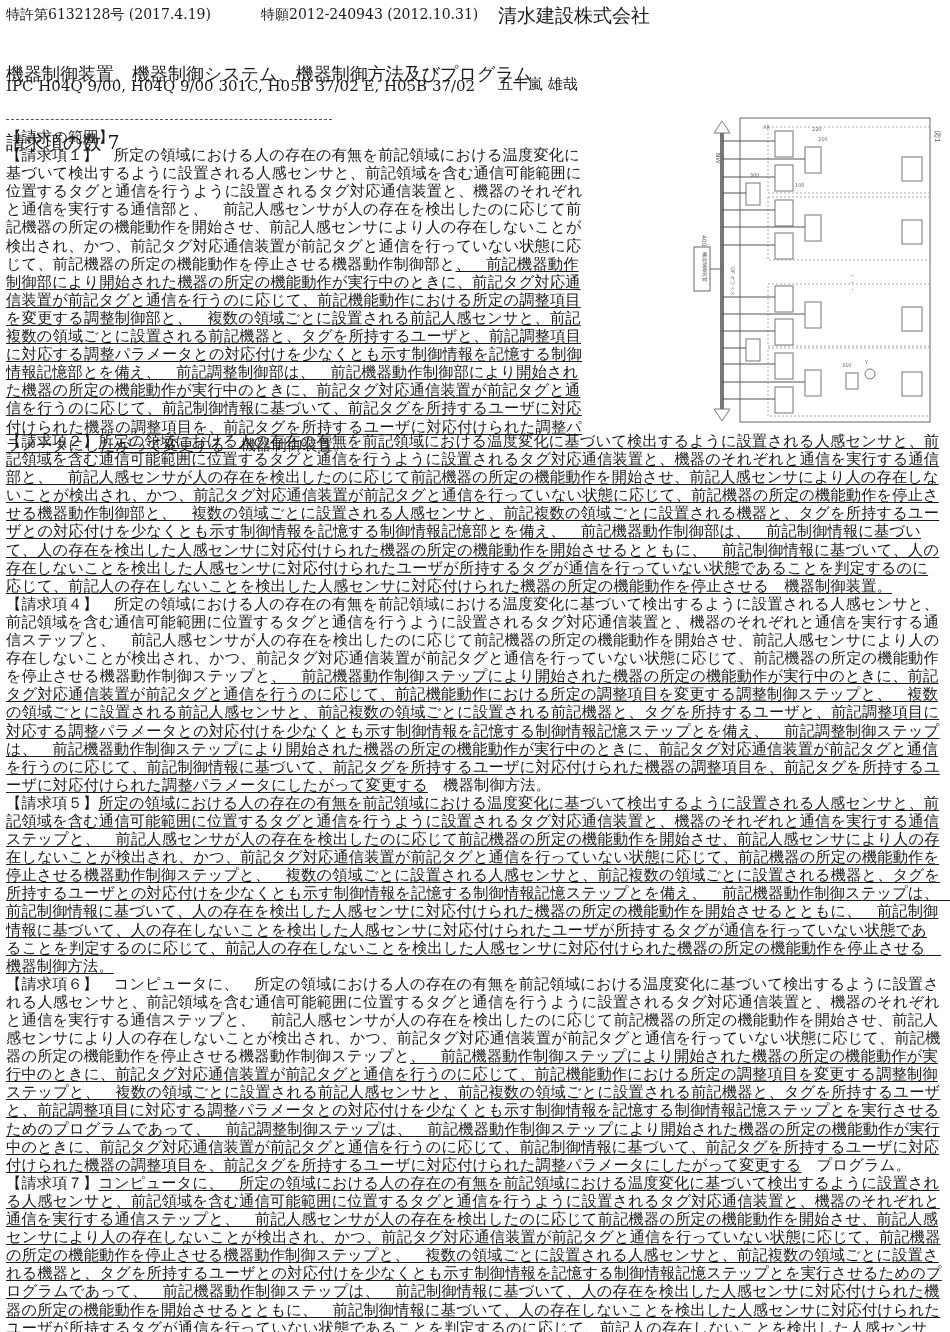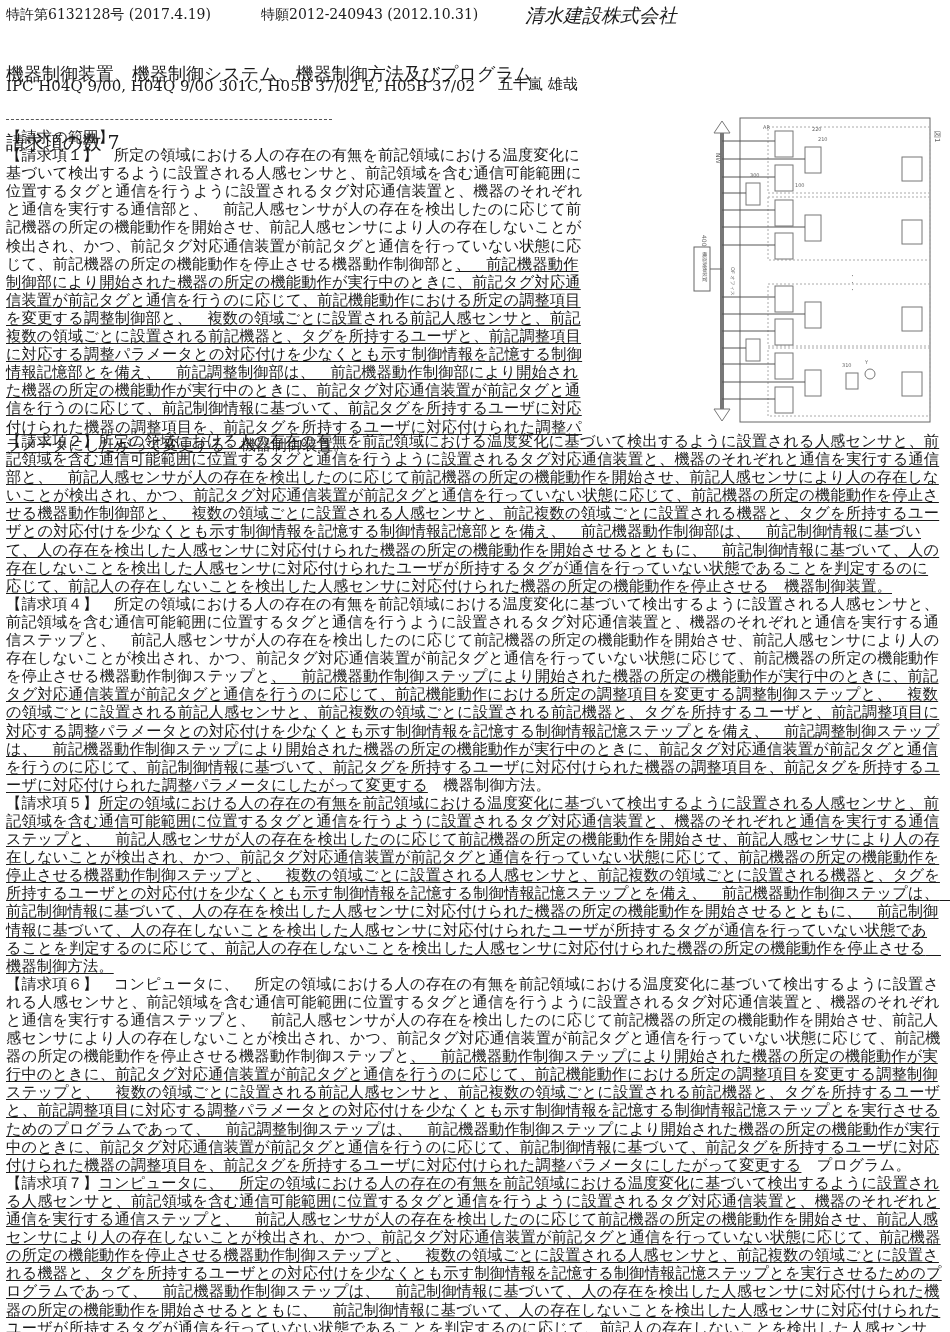--- a/index.html
+++ b/index.html
@@ -1,21 +1,21 @@
 <!DOCTYPE html>
 <html><head>
 <meta charset="utf-8">
 <style>
   html, body { margin:0; padding:0; background:#ffffff; }
   body { width:950px; height:1332px; position:relative; overflow:hidden;
          font-family:"DejaVu Serif","Liberation Serif",serif; color:#1a1a1a; }
   .hdr { position:absolute; left:6px; white-space:nowrap; }
   .h1 { top:6px; font-size:14px; }
   .h1 .app { position:absolute; left:255px; top:0; }
-  .h1 .company { position:absolute; left:519px; top:-3px; font-size:19px;font-style:italic; }
+  .h1 .company { position:absolute; left:492px; top:-3px; font-size:19px; }
   .h2 { top:53px; font-size:15px;margin-top:24px; }
   .h2 .inventor { position:absolute; left:492px; top:-2px; font-size:15px; }
   .h3 { top:62px; font-size:18px; }
   .h4 { top:88px; font-size:19px;margin-top:42px; }
   .dash { position:absolute; left:6px; top:119px; width:326px; border-top:1px dashed #555; }
   .claims { position:absolute; left:6px; font-size:15.2px; line-height:18.1px; letter-spacing:0.2px; }
   .c1 { top:128px; width:582px; }
   .rest { top:432px; width:936px; }
   .u { text-decoration:underline; text-decoration-thickness:1px; text-underline-offset:2px; }
   p { margin:0; }

